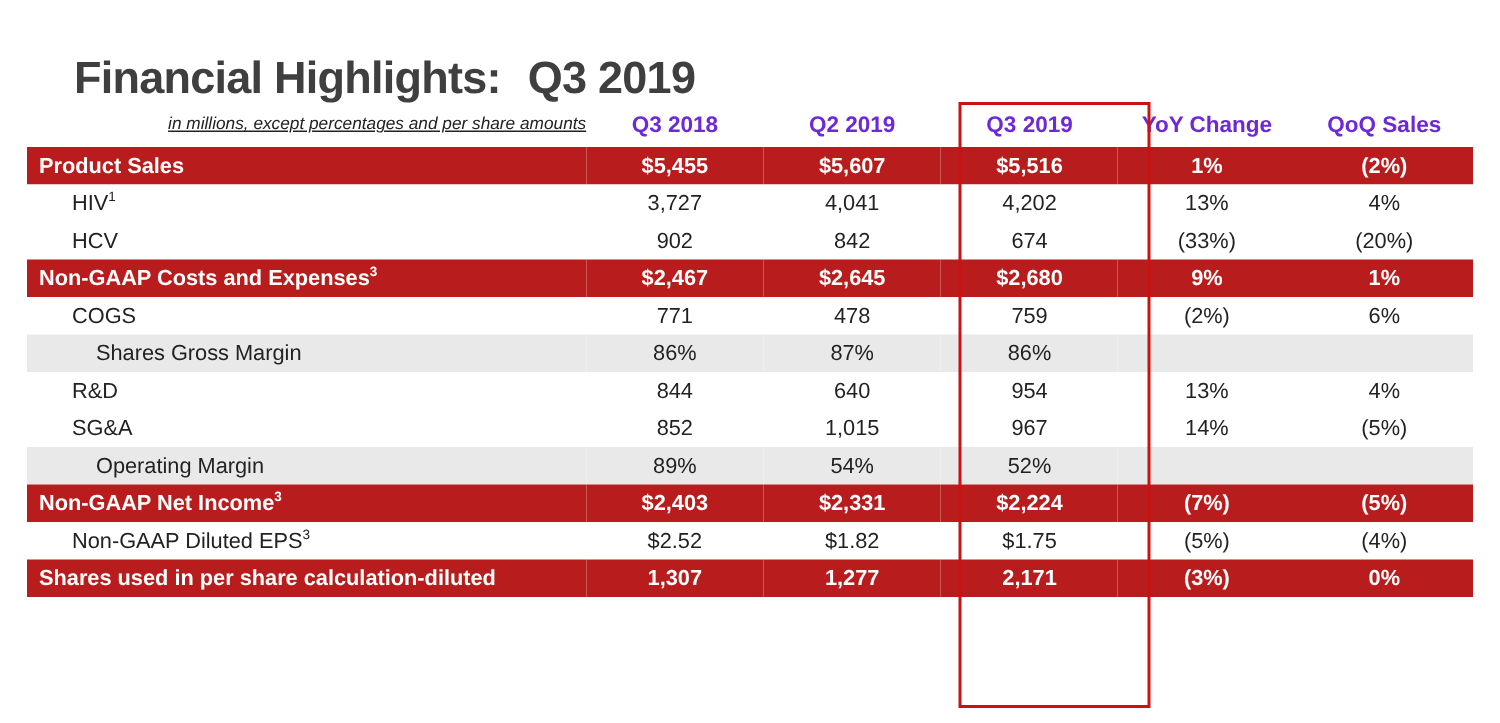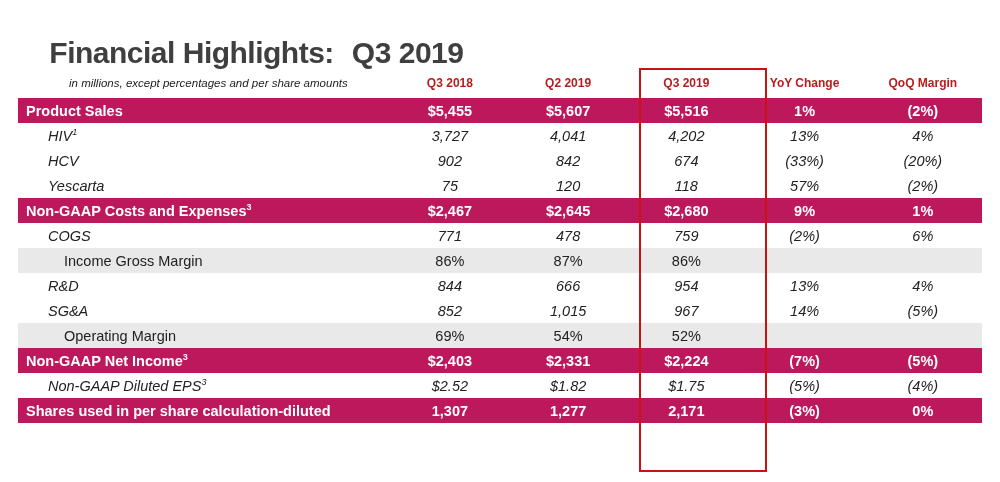--- a/index.html
+++ b/index.html
@@ -47,50 +47,50 @@
   table.fin col.c-label { width: 372px; }
   table.fin col.c-num { width: 118px; }
   table.fin col.c-chg { width: 118px; }
 
   table.fin th, table.fin td {
     padding: 0;
     height: 25px;
     vertical-align: middle;
   }
   .hdr-note {
-    text-align: center;
+    text-align: right;
     font-size: 11.5px;
     font-style: italic;
     font-weight: normal;
     color: #222;
     padding-left: 8px !important;
     padding-bottom: 3px;
+    text-decoration: underline;
   }
   .hdr-col {
     text-align: center;
-    font-size: 12px;
+    font-size: 15px;
     font-weight: bold;
-    color: #b91c1c;
+    color: #6d28d9;
     padding-bottom: 3px;
   }
   thead tr { height: 30px; }
 
   tbody tr.band-blue td {
-    background: #be185d;
+    background: #b91c1c;
     color: #ffffff;
     font-weight: bold;
   }
   tbody tr.band-grey td {
     background: #e9e9e9;
     color: #222;
   }
   tbody tr.band-white td {
     background: #ffffff;
     color: #222;
-    font-style: italic;
   }
   td.label {
     text-align: left;
     padding-left: 8px !important;
     white-space: nowrap;
   }
   td.label.indent1 { padding-left: 30px !important; }
   td.label.indent2 { padding-left: 46px !important; }
   td.num {
     text-align: center;
@@ -132,21 +132,21 @@
         <col class="c-chg">
         <col class="c-chg">
       </colgroup>
       <thead>
         <tr>
           <th class="hdr-note">in millions, except percentages and per share amounts</th>
           <th class="hdr-col">Q3 2018</th>
           <th class="hdr-col">Q2 2019</th>
           <th class="hdr-col">Q3 2019</th>
           <th class="hdr-col">YoY Change</th>
-          <th class="hdr-col">QoQ Margin</th>
+          <th class="hdr-col">QoQ Sales</th>
         </tr>
       </thead>
       <tbody id="fin-body">
           <tr class="band-blue">
             <td class="label">Product Sales</td>
             <td class="num">$5,455</td>
             <td class="num">$5,607</td>
             <td class="num">$5,516</td>
             <td class="num">1%</td>
             <td class="num">(2%)</td>
@@ -160,71 +160,63 @@
             <td class="num">4%</td>
           </tr>
           <tr class="band-white">
             <td class="label indent1">HCV</td>
             <td class="num">902</td>
             <td class="num">842</td>
             <td class="num">674</td>
             <td class="num">(33%)</td>
             <td class="num">(20%)</td>
           </tr>
-          <tr class="band-white">
-            <td class="label indent1">Yescarta</td>
-            <td class="num">75</td>
-            <td class="num">120</td>
-            <td class="num">118</td>
-            <td class="num">57%</td>
-            <td class="num">(2%)</td>
-          </tr>
           <tr class="band-blue">
             <td class="label">Non-GAAP Costs and Expenses<sup>3</sup></td>
             <td class="num">$2,467</td>
             <td class="num">$2,645</td>
             <td class="num">$2,680</td>
             <td class="num">9%</td>
             <td class="num">1%</td>
           </tr>
           <tr class="band-white">
             <td class="label indent1">COGS</td>
             <td class="num">771</td>
             <td class="num">478</td>
             <td class="num">759</td>
             <td class="num">(2%)</td>
             <td class="num">6%</td>
           </tr>
           <tr class="band-grey">
-            <td class="label indent2">Income Gross Margin</td>
+            <td class="label indent2">Shares Gross Margin</td>
             <td class="num">86%</td>
             <td class="num">87%</td>
             <td class="num">86%</td>
             <td class="num"></td>
             <td class="num"></td>
           </tr>
           <tr class="band-white">
             <td class="label indent1">R&amp;D</td>
             <td class="num">844</td>
-            <td class="num">666</td>
+            <td class="num">640</td>
             <td class="num">954</td>
             <td class="num">13%</td>
             <td class="num">4%</td>
           </tr>
           <tr class="band-white">
             <td class="label indent1">SG&amp;A</td>
             <td class="num">852</td>
             <td class="num">1,015</td>
             <td class="num">967</td>
             <td class="num">14%</td>
             <td class="num">(5%)</td>
           </tr>
           <tr class="band-grey">
             <td class="label indent2">Operating Margin</td>
-            <td class="num">69%</td>
+            <td class="num">89%</td>
             <td class="num">54%</td>
             <td class="num">52%</td>
             <td class="num"></td>
             <td class="num"></td>
           </tr>
           <tr class="band-blue">
             <td class="label">Non-GAAP Net Income<sup>3</sup></td>
             <td class="num">$2,403</td>
             <td class="num">$2,331</td>
             <td class="num">$2,224</td>

